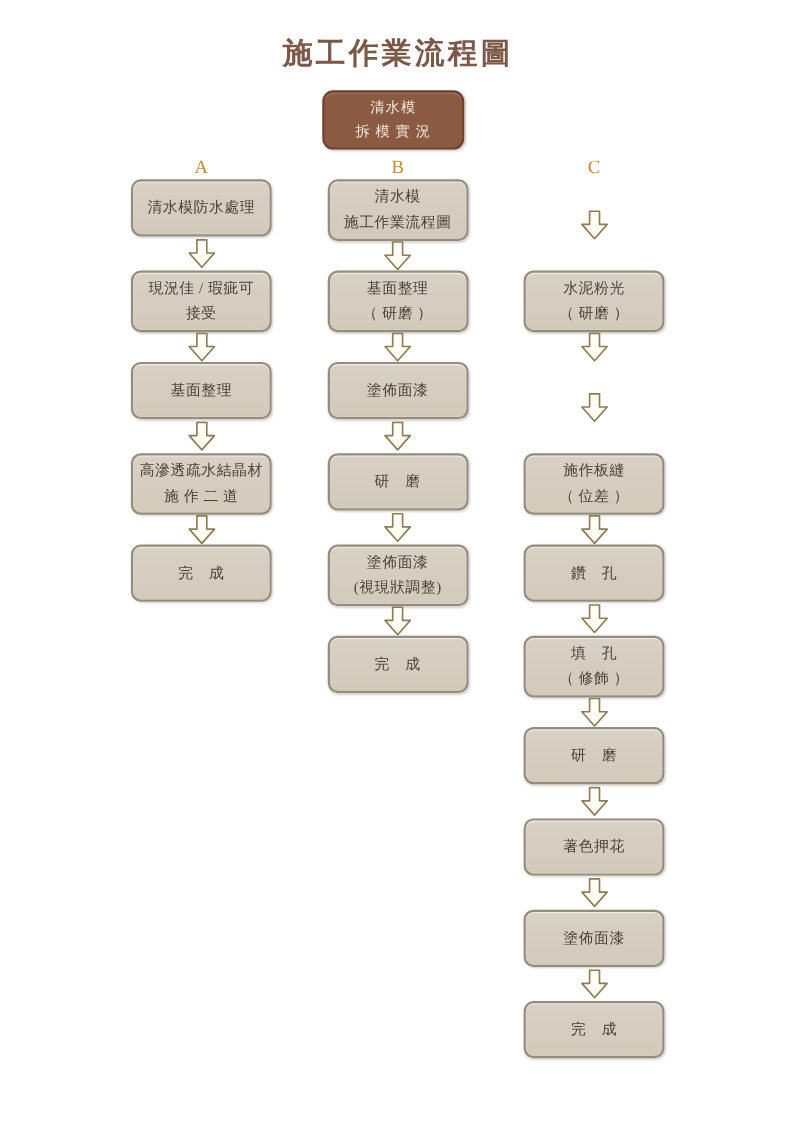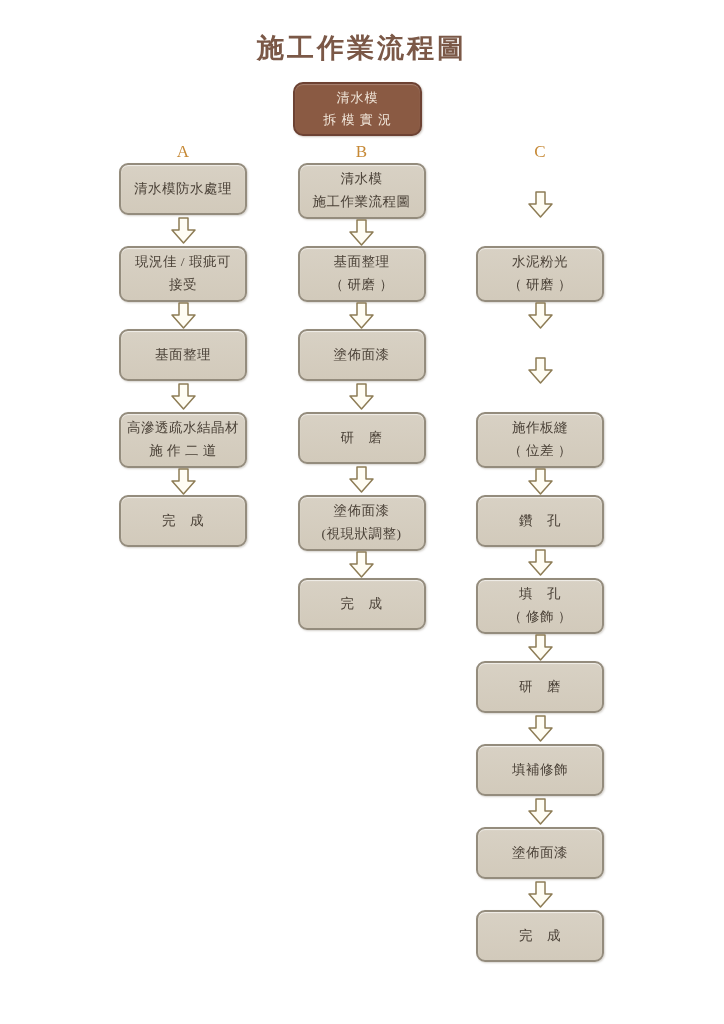--- a/index.html
+++ b/index.html
@@ -301,21 +301,21 @@
             <div class="box-line">研　磨</div>
           </div>
           <div class="arrow-zone">
             <svg class="arrow" width="25" height="27" viewBox="0 0 25 27">
               <path d="M8 1 H17 V13 H24 L12.5 26 L1 13 H8 Z"></path>
             </svg>
           </div>
         </div>
         <div class="step">
           <div class="box">
-            <div class="box-line">填補修飾</div>
+            <div class="box-line">著色押花</div>
           </div>
           <div class="arrow-zone">
             <svg class="arrow" width="25" height="27" viewBox="0 0 25 27">
               <path d="M8 1 H17 V13 H24 L12.5 26 L1 13 H8 Z"></path>
             </svg>
           </div>
         </div>
         <div class="step">
           <div class="box">
             <div class="box-line">塗佈面漆</div>

